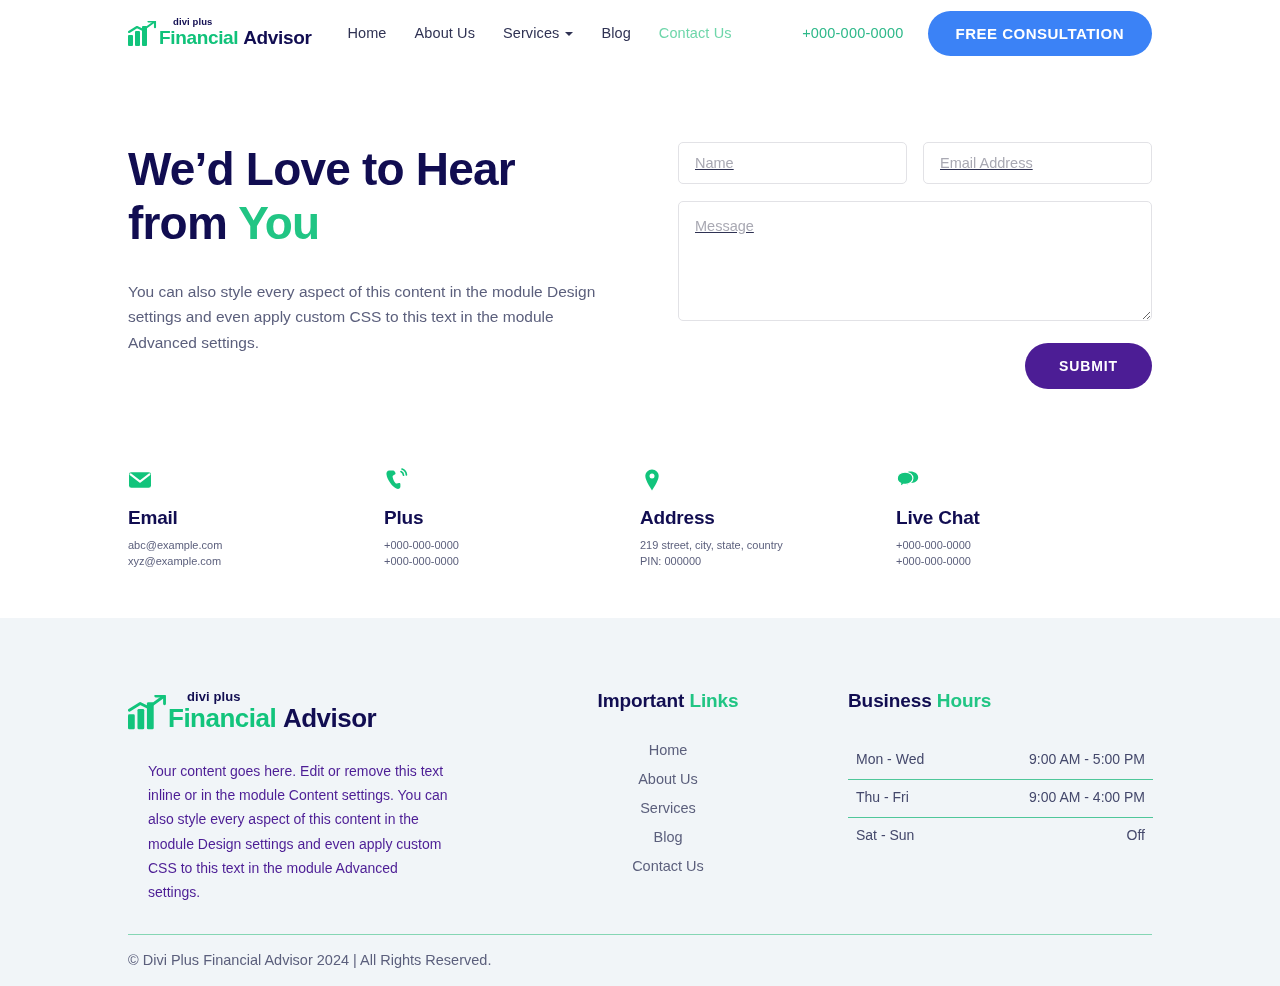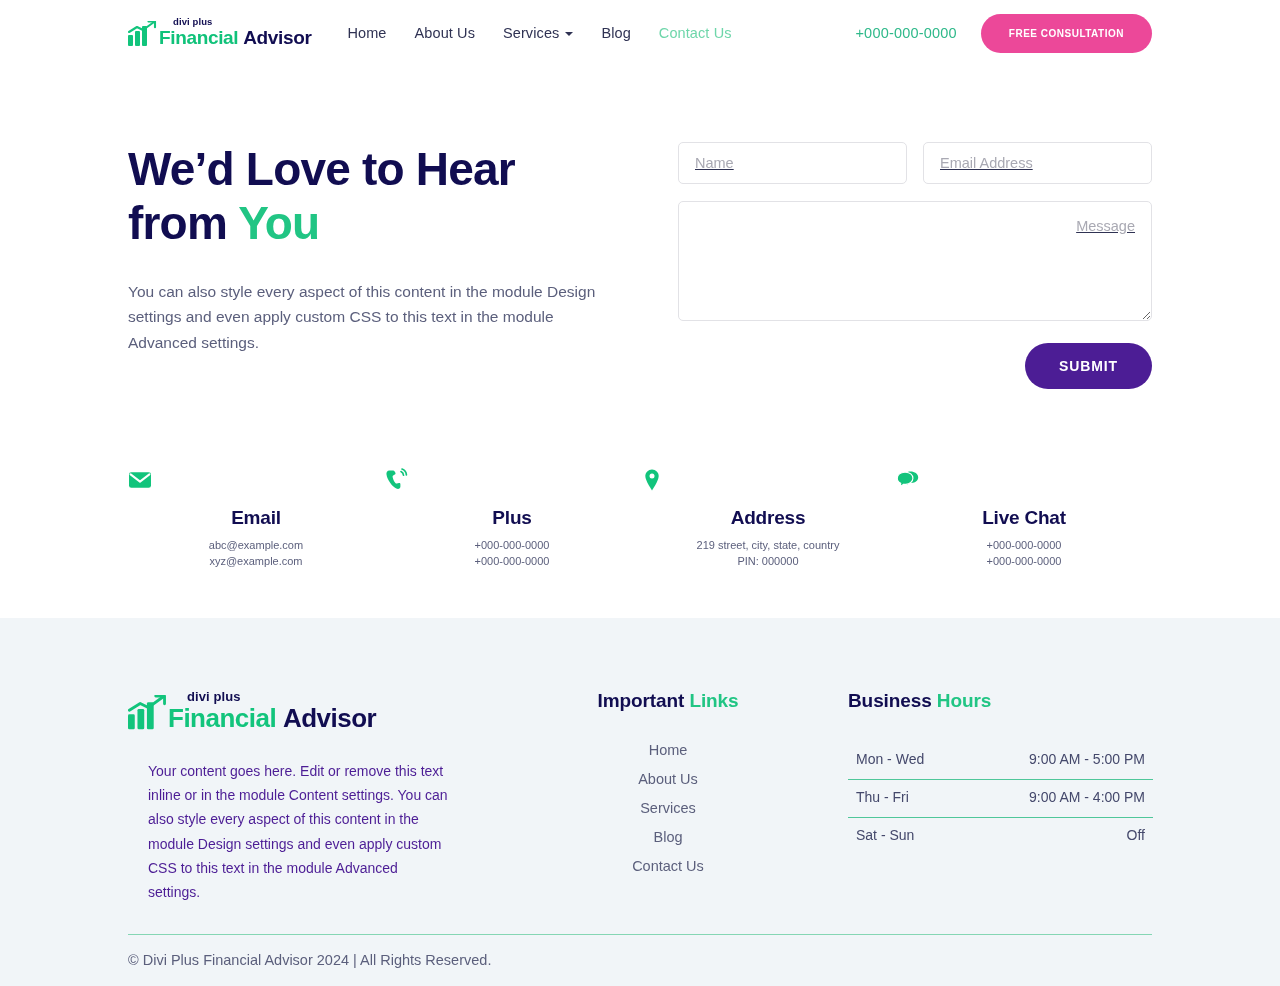--- a/index.html
+++ b/index.html
@@ -97,23 +97,23 @@
   }
 
   .header-phone {
     font-size: 14.5px;
     color: #2fb98a;
     letter-spacing: .2px;
     cursor: pointer;
   }
 
   .btn-consult {
-    background: #ec4899;
+    background: #3b82f6;
     color: #ffffff;
-    font-size: 10px;
+    font-size: 15px;
     font-weight: 700;
     letter-spacing: .5px;
     border: none;
     border-radius: 30px;
     padding: 14px 28px;
     cursor: pointer;
     font-family: inherit;
     white-space: nowrap;
   }
 
@@ -164,21 +164,20 @@
   .fld-name  { flex: 1; height: 42px; }
   .fld-email { flex: 1; height: 42px; }
 
   .fld-msg {
     width: 100%;
     height: 120px;
     margin-top: 17px;
     resize: vertical;
     line-height: 1.5;
     display: block;
-    text-align: right;
   }
 
   .submit-row {
     display: flex;
     justify-content: flex-end;
     margin-top: 22px;
   }
 
   .btn-submit {
     background: #4c1d95;
@@ -193,21 +192,21 @@
     font-family: inherit;
   }
 
   
   .contact-strip {
     padding: 0 128px;
     display: flex;
     margin-top: 78px;
   }
 
-  .cc { flex: 1; text-align: center; }
+  .cc { flex: 1; }
   .cc-icon { height: 26px; margin-bottom: 14px; display: block; }
   .cc-title {
     font-size: 19px;
     font-weight: 700;
     color: #110d51;
     letter-spacing: -.2px;
     margin-bottom: 9px;
   }
   .cc-line {
     font-size: 11px;

